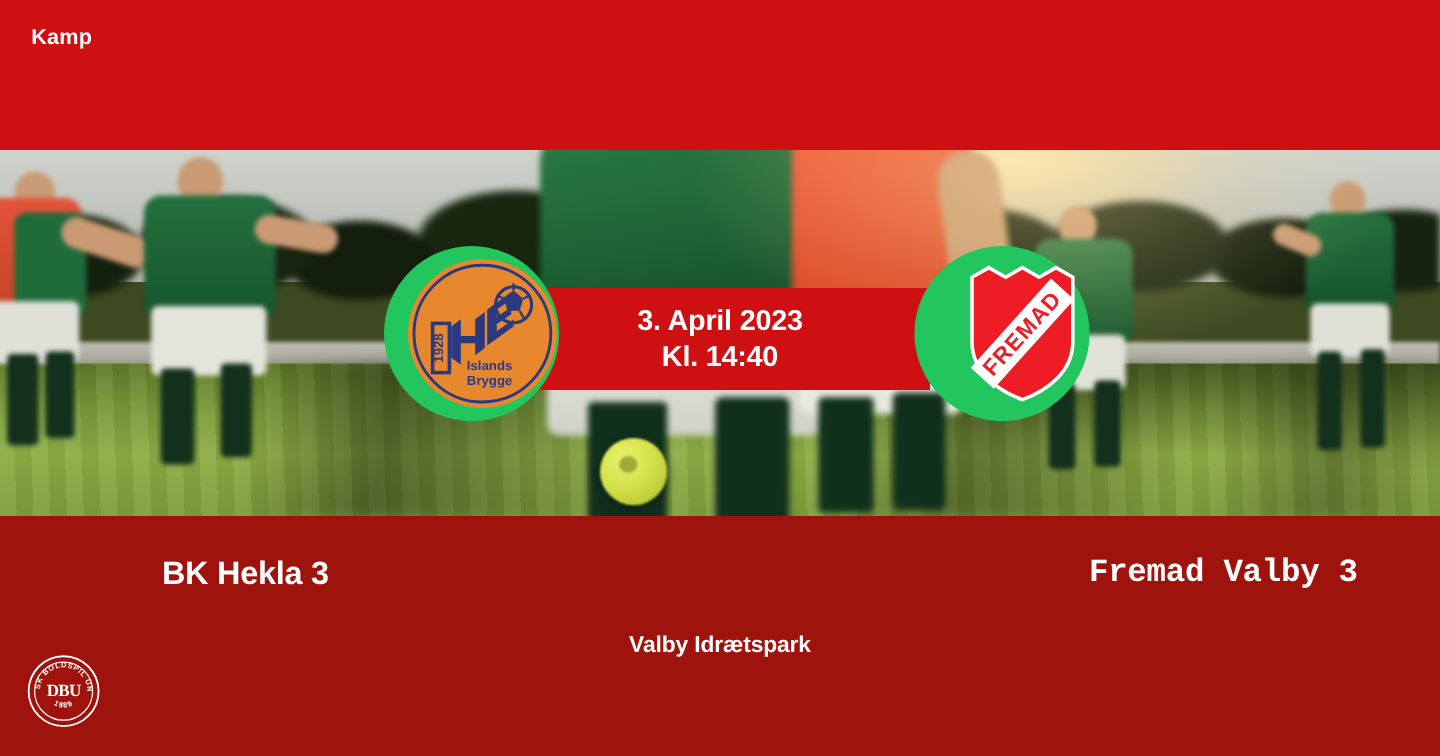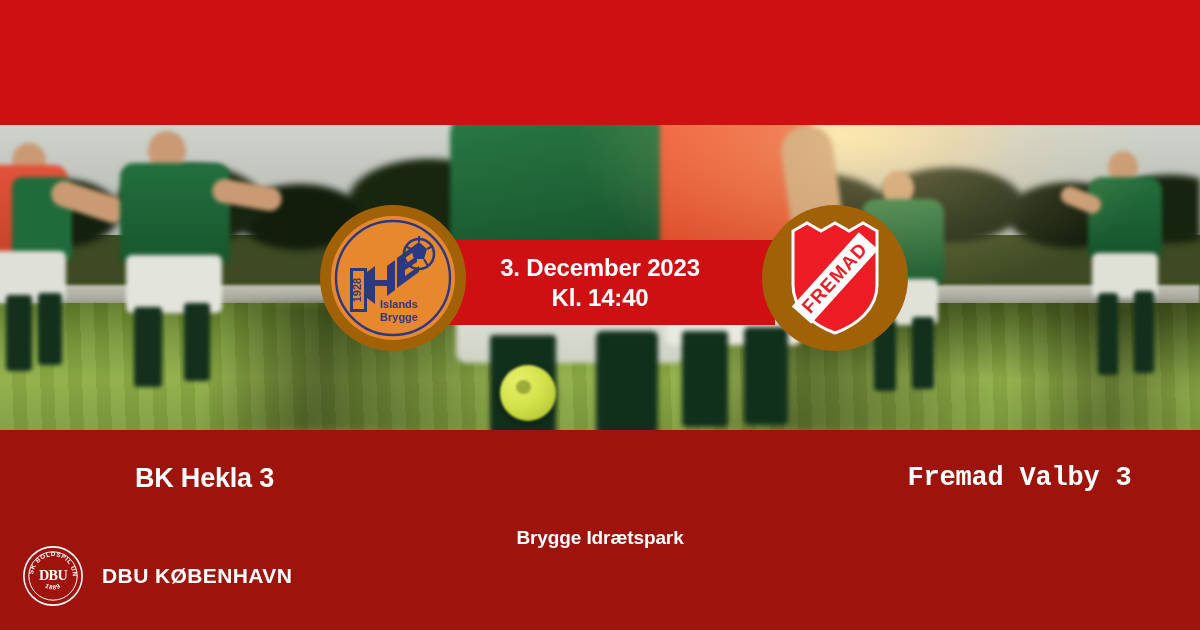--- a/index.html
+++ b/index.html
@@ -192,23 +192,23 @@
     font-weight:bold;
     line-height:1.22;
     letter-spacing:-.2px;
   }
 
   
   .logo-circle {
     position:absolute;
     width:146px; height:146px;
     border-radius:50%;
-    background:#a16207;
+    background:#22c55e;
     z-index:4;
-    display:flex; align-items:center; justify-content:center;
+    display:flex; align-items:center; justify-content:flex-end;
   }
   .logo-home { left:320px; top:205px; }
   .logo-away { left:762px; top:205px; }
 
   
   .bottom {
     position:absolute; left:0; top:430px;
     width:1200px; height:200px;
     background:#9E140C;
   }
@@ -247,20 +247,21 @@
     font-weight:bold;
     letter-spacing:.4px;
   }
 </style>
 </head>
 <body>
 
 <div class="card">
 
   <div class="header">
+    <div class="kamp-label">Kamp</div>
   </div>
 
   <div class="photo">
     <div class="photo-sky"></div>
     <div class="photo-trees"></div>
     <div class="photo-house"></div>
     <div class="photo-fence"></div>
     <div class="photo-goal"></div>
     <div class="photo-pitch">
       <div class="pitch-shadow"></div>
@@ -310,21 +311,21 @@
       <div class="legs"></div>
         <div class="legs2"></div>
         <div class="arm"></div>
     </div>
 
     <div class="ball"></div>
     <div class="photo-warm"></div>
   </div>
 
   <div class="date-banner">
-    <div class="date-line">3. December 2023</div>
+    <div class="date-line">3. April 2023</div>
     <div class="date-line">Kl. 14:40</div>
   </div>
 
   <div class="logo-circle logo-home">
     <svg width="128" height="128" viewBox="0 0 128 128">
       <circle cx="64" cy="64" r="62" fill="#E8882E"></circle>
       <circle cx="64" cy="64" r="57" fill="none" stroke="#2B3A80" stroke-width="2.4"></circle>
 
       <circle cx="90" cy="40" r="15" fill="#E8882E" stroke="#2B3A80" stroke-width="2.6"></circle>
       <path d="M90 28 L98 35 L95 45 L85 45 L82 35 Z" fill="#2B3A80"></path>
@@ -352,35 +353,34 @@
         <text x="56" y="67" fill="#EE1C24" font-family="'Liberation Sans',sans-serif" font-size="19" font-weight="bold" text-anchor="middle" letter-spacing="1">FREMAD</text>
       </g>
     </svg>
   </div>
 
   <div class="bottom">
     <div class="teams">
       <div class="team-name team-home">BK Hekla 3</div>
       <div class="team-name team-away">Fremad Valby 3</div>
     </div>
-    <div class="venue">Brygge Idrætspark</div>
+    <div class="venue">Valby Idrætspark</div>
   </div>
 
   <div class="footer">
     <svg class="dbu-badge" viewBox="0 0 100 100">
       <circle cx="50" cy="50" r="47" fill="none" stroke="#ffffff" stroke-width="2.5"></circle>
       <circle cx="50" cy="50" r="39" fill="none" stroke="#ffffff" stroke-width="1.6"></circle>
       <defs>
         <path id="arcTop" d="M50,50 m-32,0 a32,32 0 1,1 64,0" fill="none"></path>
         <path id="arcBot" d="M50,50 m-22,0 a22,22 0 1,0 44,0" fill="none"></path>
       </defs>
       <text fill="#ffffff" font-family="'Liberation Sans',sans-serif" font-size="10" font-weight="bold" letter-spacing="1.1">
         <textPath href="#arcTop" startOffset="50%" text-anchor="middle">DANSK BOLDSPIL UNION</textPath>
       </text>
       <text fill="#ffffff" font-family="'Liberation Sans',sans-serif" font-size="10" font-weight="bold" letter-spacing="1.6">
         <textPath href="#arcBot" startOffset="50%" text-anchor="middle">1889</textPath>
       </text>
       <text x="50" y="57" fill="#ffffff" font-family="'Liberation Serif',serif" font-size="23" font-weight="bold" text-anchor="middle" letter-spacing="-1">DBU</text>
     </svg>
-    <div class="footer-text">DBU KØBENHAVN</div>
   </div>
 
 </div>
 
 </body></html>

